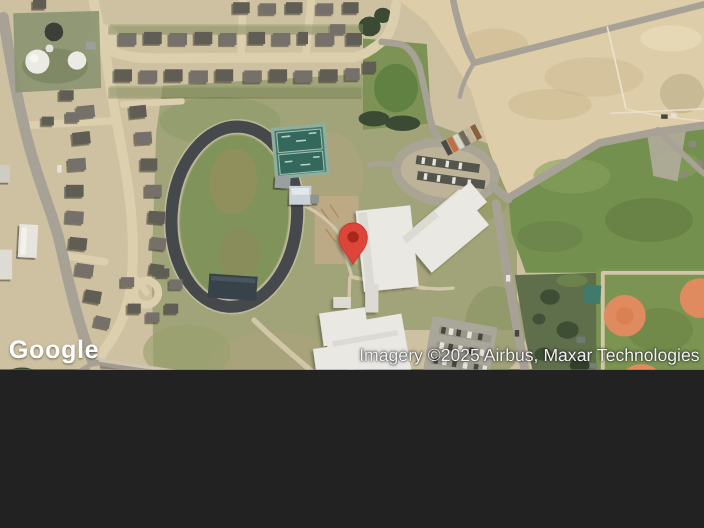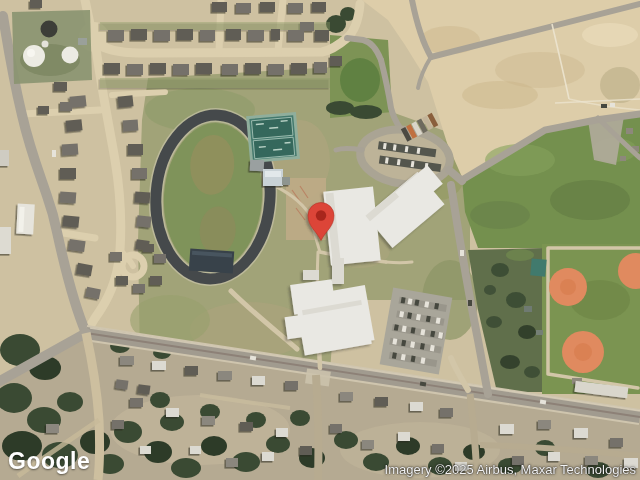--- a/index.html
+++ b/index.html
@@ -1,16 +1,16 @@
 <!DOCTYPE html>
 <html><head>
 <meta charset="utf-8">
 <style>
   html,body{margin:0;padding:0;background:#222;}
-  #map{position:relative;width:640px;height:480px;overflow:hidden;font-family:"Liberation Sans",sans-serif;}
+  #map{position:relative;width:640px;height:336px;overflow:hidden;font-family:"Liberation Sans",sans-serif;}
   #map svg{display:block;width:640px;height:480px;}
   
   .base{fill:#cec1a1}
   .dirt{fill:#ddcda9}
   .field{fill:#74904e}
   .ballgreen{fill:#7b9451}
   .scrub{fill:#606f4b}
   .oldbase{fill:#b5aa92}
   .campus{fill:#a1a378}
   .green1{fill:#8d9a67}
@@ -21,21 +21,21 @@
   .roofL{fill:#8b877e}
   .white{fill:#e9e8e3}
   .whiteDim{fill:#dcdad2}
   .street{stroke:#dccfae;fill:none;stroke-linecap:round}
   .roadG{stroke:#a8a296;fill:none;stroke-linecap:round}
   .path{stroke:#d2c6a8;fill:none;stroke-linecap:round}
   .carD{fill:#46483f}.carW{fill:#e6e3da}.carM{fill:#8f8c82}
   
   .google-logo{position:absolute;left:8px;bottom:5px;color:#fff;font-size:23px;font-weight:600;
     letter-spacing:.5px;text-shadow:0 1px 2px rgba(0,0,0,.5);cursor:pointer;user-select:none;}
-  .attribution{position:absolute;right:4px;bottom:3px;color:#f3f3f3;font-size:13px;
+  .attribution{position:absolute;right:4px;bottom:3px;color:#f3f3f3;font-size:16px;
     text-shadow:0 0 3px rgba(0,0,0,.9),0 0 1px rgba(0,0,0,.9);user-select:none;}
 </style>
 </head>
 <body>
 
 <div id="map">
 <svg viewBox="0 0 640 480" xmlns="http://www.w3.org/2000/svg">
   <defs>
     <filter id="ds" x="-30%" y="-30%" width="160%" height="160%">
       <feDropShadow dx="-1.6" dy="1.6" stdDeviation="0.7" flood-color="#2a2a22" flood-opacity="0.55"></feDropShadow>

